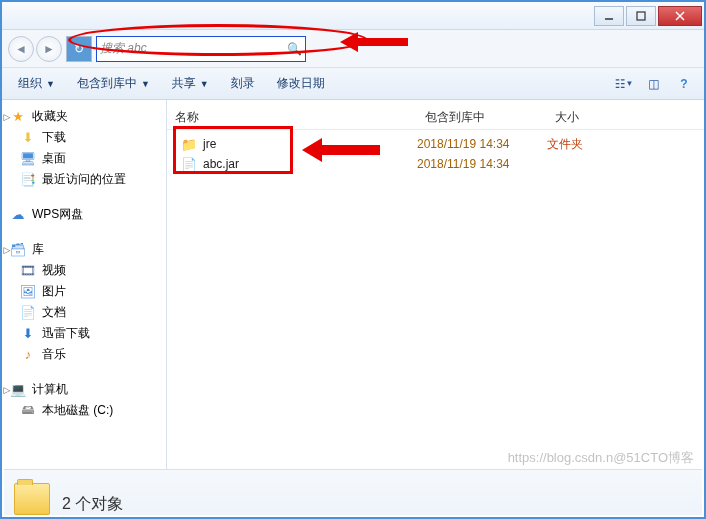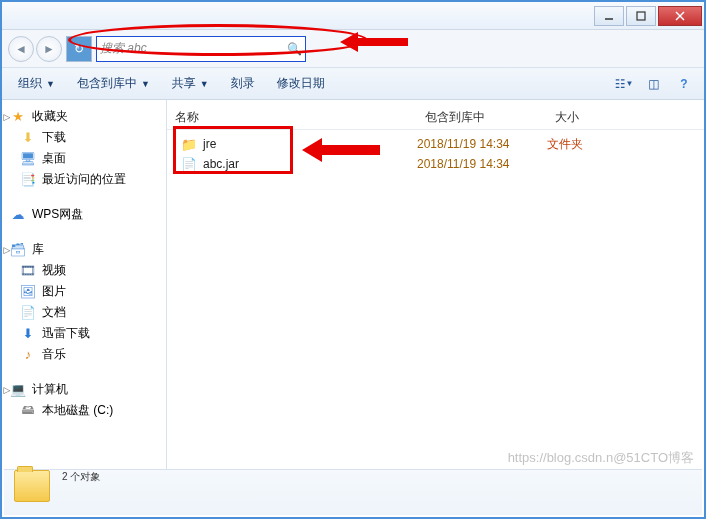--- a/index.html
+++ b/index.html
@@ -68,21 +68,21 @@
 .filerow .ft { width: 130px; color: #c2410c; }
 
 
 .red-rect { position: absolute; left: 6px; top: 26px; width: 120px; height: 48px; border: 3px solid #e60000; pointer-events: none; z-index: 50; }
 
 
 .arrow { position: absolute; pointer-events: none; z-index: 51; }
 .arrow svg { display: block; }
 
 
-.statusbar { position: absolute; left: 2px; right: 2px; bottom: 2px; height: 46px; background: linear-gradient(#f5f9fd,#eef4fa); border-top: 1px solid #d8e2ee; display: flex; align-items: flex-start; padding: 0 10px; font-size: 10px; color: #333; }
+.statusbar { position: absolute; left: 2px; right: 2px; bottom: 2px; height: 46px; background: linear-gradient(#f5f9fd,#eef4fa); border-top: 1px solid #d8e2ee; display: flex; align-items: flex-end; padding: 0 10px; font-size: 16px; color: #333; }
 .statusbar .bigfolder { width: 36px; height: 32px; background: linear-gradient(#fdeaa0,#f5c94a); border: 1px solid #e0b030; border-radius: 2px; margin-right: 12px; position: relative; }
 .statusbar .bigfolder::before { content: ""; position: absolute; top: -5px; left: 2px; width: 14px; height: 5px; background: #f5d46a; border: 1px solid #e0b030; border-bottom: none; border-radius: 2px 2px 0 0; }
 
 
 .watermark { position: absolute; right: 10px; bottom: 50px; font-size: 13px; color: rgba(120,120,120,0.45); z-index: 60; }
 
 
 .sidebar::-webkit-scrollbar { width: 16px; }
 .sidebar::-webkit-scrollbar-track { background: #f0f0f0; }
 .sidebar::-webkit-scrollbar-thumb { background: #c8d4e2; border: 1px solid #a9bdd6; }

